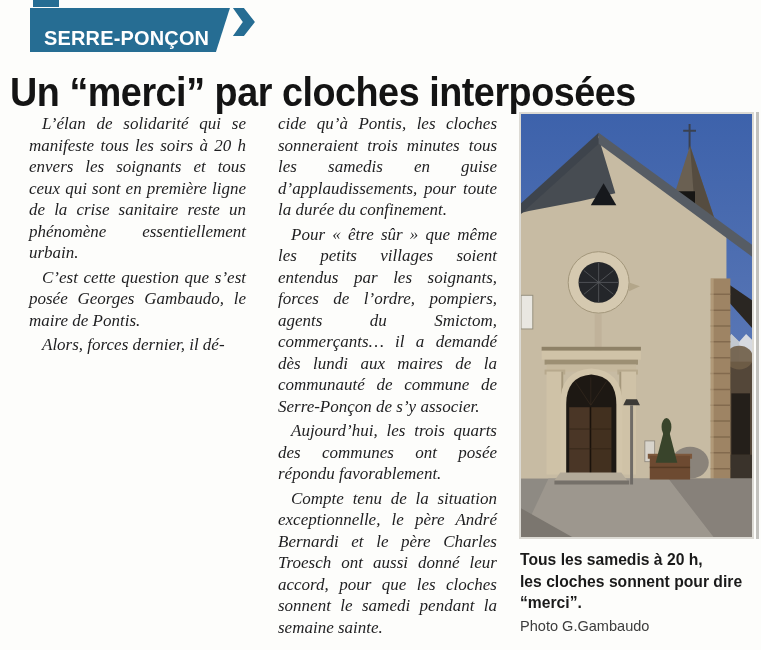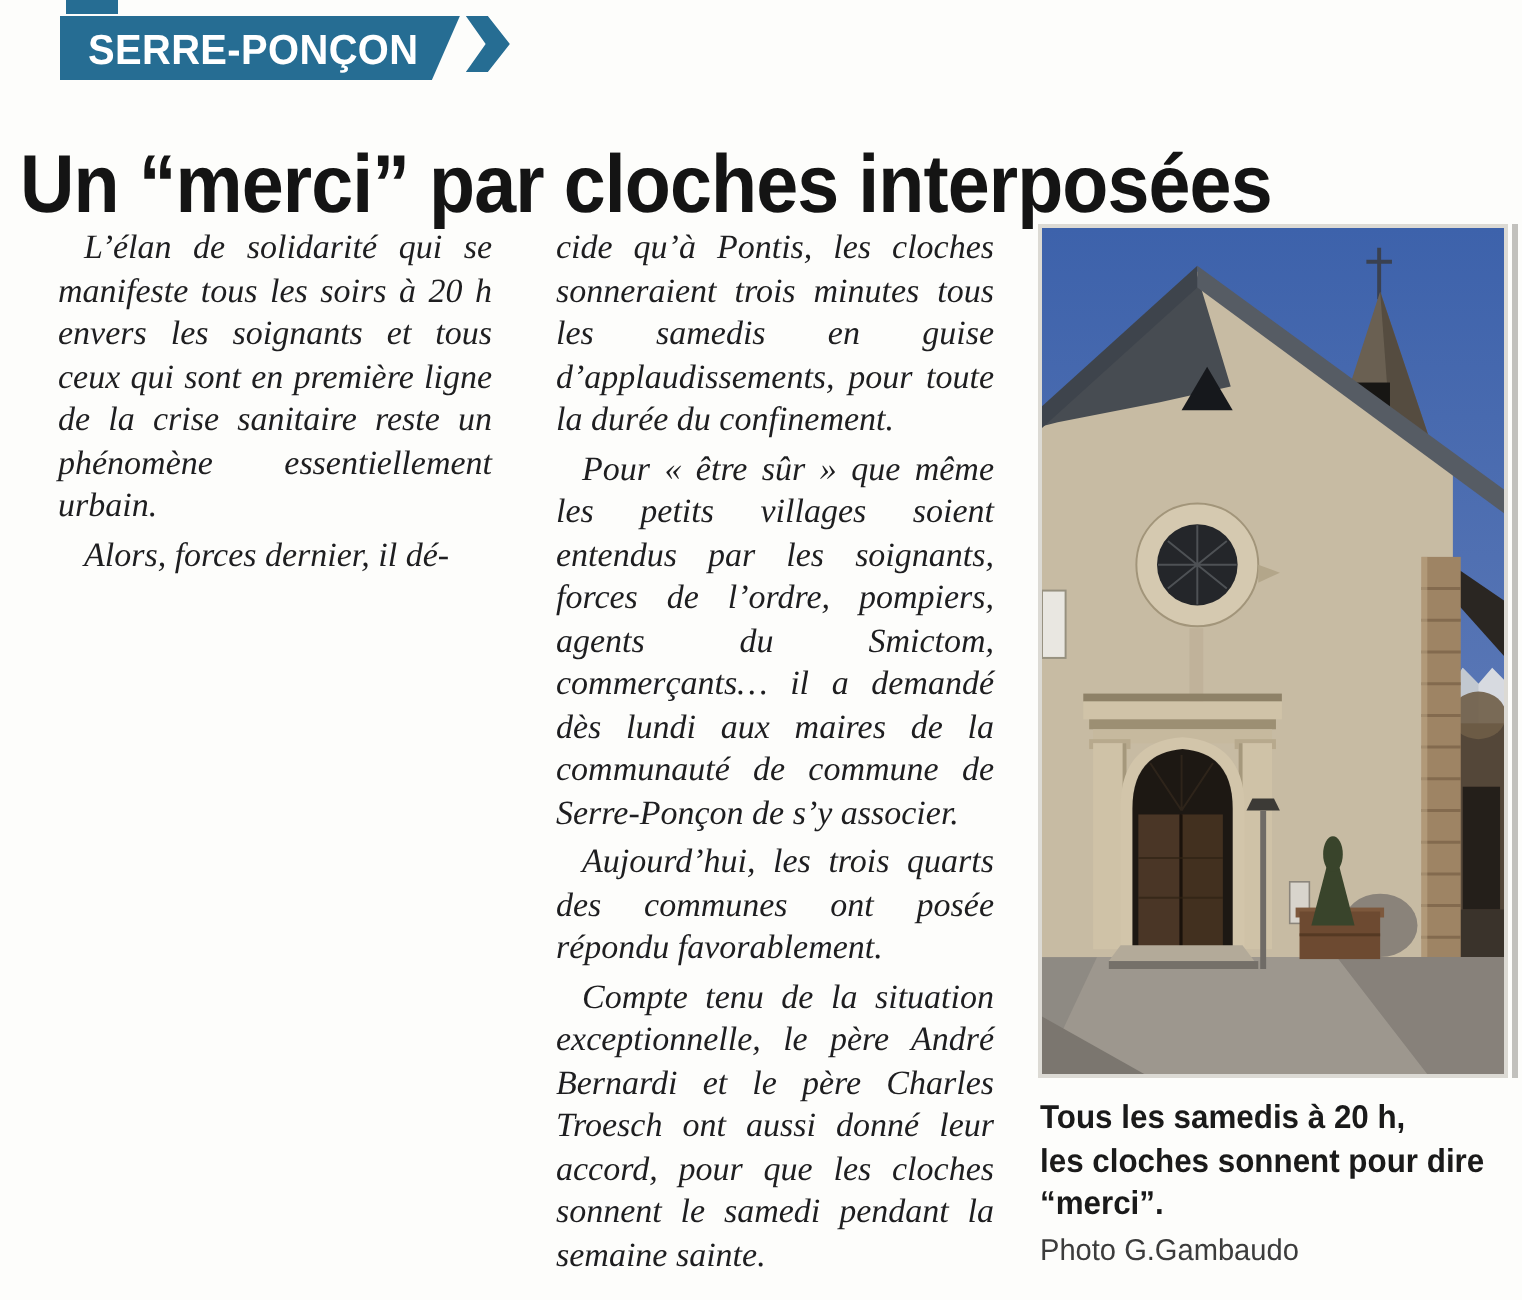--- a/index.html
+++ b/index.html
@@ -13,21 +13,21 @@
     position:absolute;left:33px;top:0;width:26px;height:7px;
     background:var(--brand);
   }
   .kicker{
     position:absolute;left:30px;top:8px;height:28px;
     display:flex;align-items:stretch;
   }
   .kicker-band{
     background:var(--brand);height:28px;
     display:flex;
-    padding:4px 12px 0 14px;
+    padding:16px 12px 0 14px;
     clip-path:polygon(0 0,100% 0,93% 100%,0 100%);
   }
   .kicker-band span{
     color:#fff;font-family:"Liberation Sans",sans-serif;
     font-weight:bold;font-size:21px;line-height:28px;
     transform:scaleX(.95);transform-origin:0 50%;
     white-space:nowrap;letter-spacing:.2px;
   }
   .kicker-arrow{
     width:22px;height:28px;margin-left:3px;background:var(--brand);
@@ -85,20 +85,21 @@
   <div class="kicker-band">
     <span>SERRE-PONÇON</span>
   </div>
   <div class="kicker-arrow"></div>
 </div>
 
 <h1 class="headline">Un “merci” par cloches interposées</h1>
 
 <div class="col col-1">
   <p>L’élan de solidarité qui se manifeste tous les soirs à 20 h envers les soignants et tous ceux qui sont en première ligne de la crise sanitaire reste un phénomène essentiellement urbain.</p>
+  <p>C’est cette question que s’est posée Georges Gambaudo, le maire de Pontis.</p>
   <p>Alors, forces dernier, il dé-</p>
 </div>
 <div class="col col-2">
   <p class="no-indent">cide qu’à Pontis, les cloches sonneraient trois minutes tous les samedis en guise d’applaudissements, pour toute la durée du confinement.</p>
   <p>Pour « être sûr » que même les petits villages soient entendus par les soignants, forces de l’ordre, pompiers, agents du Smictom, commerçants… il a demandé dès lundi aux maires de la communauté de commune de Serre-Ponçon de s’y associer.</p>
   <p>Aujourd’hui, les trois quarts des communes ont posée répondu favorablement.</p>
   <p>Compte tenu de la situation exceptionnelle, le père André Bernardi et le père Charles Troesch ont aussi donné leur accord, pour que les cloches sonnent le samedi pendant la semaine sainte.</p>
 </div>
 
 <figure class="photo-frame" style="margin:0">

